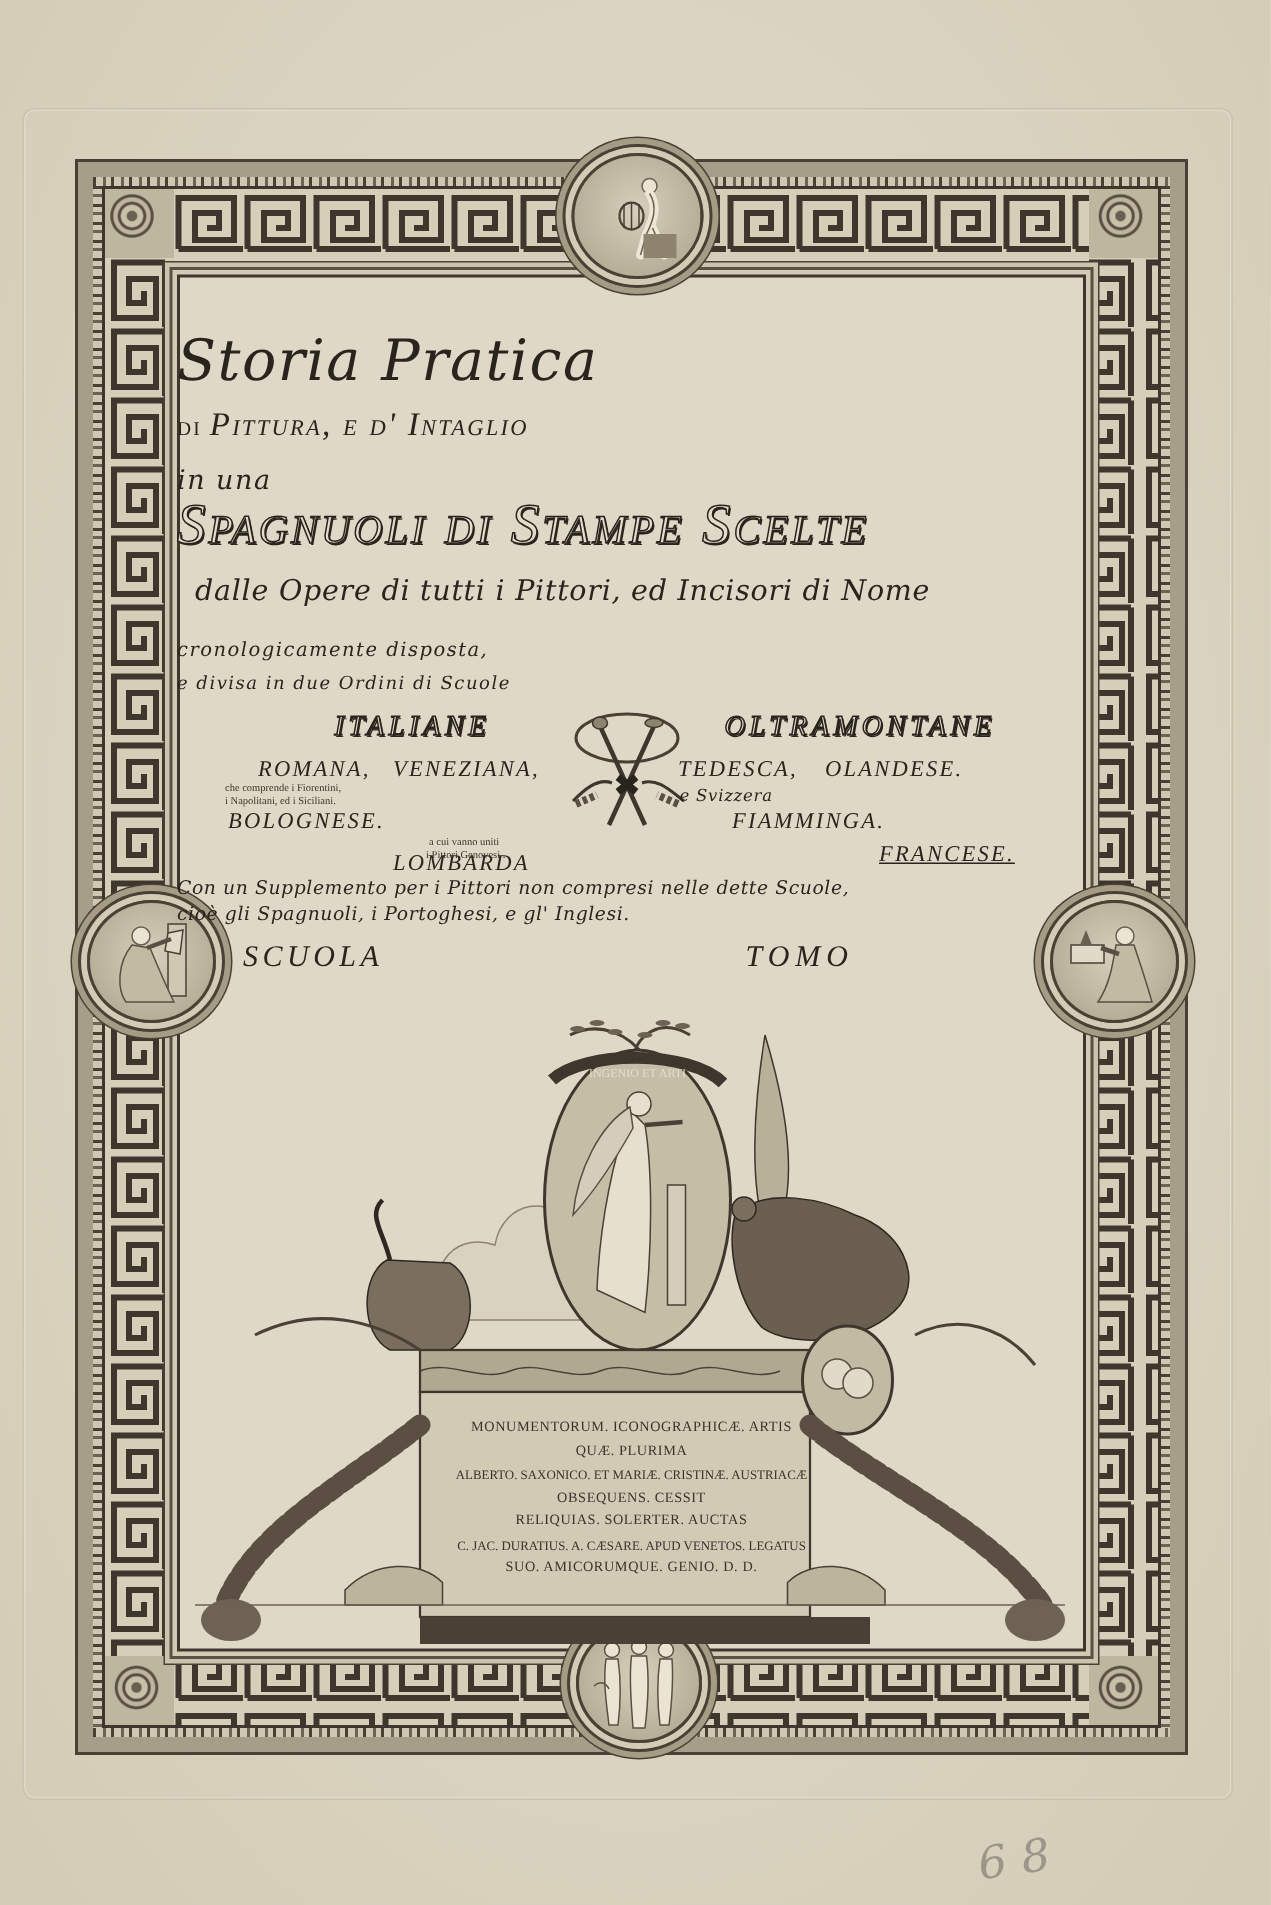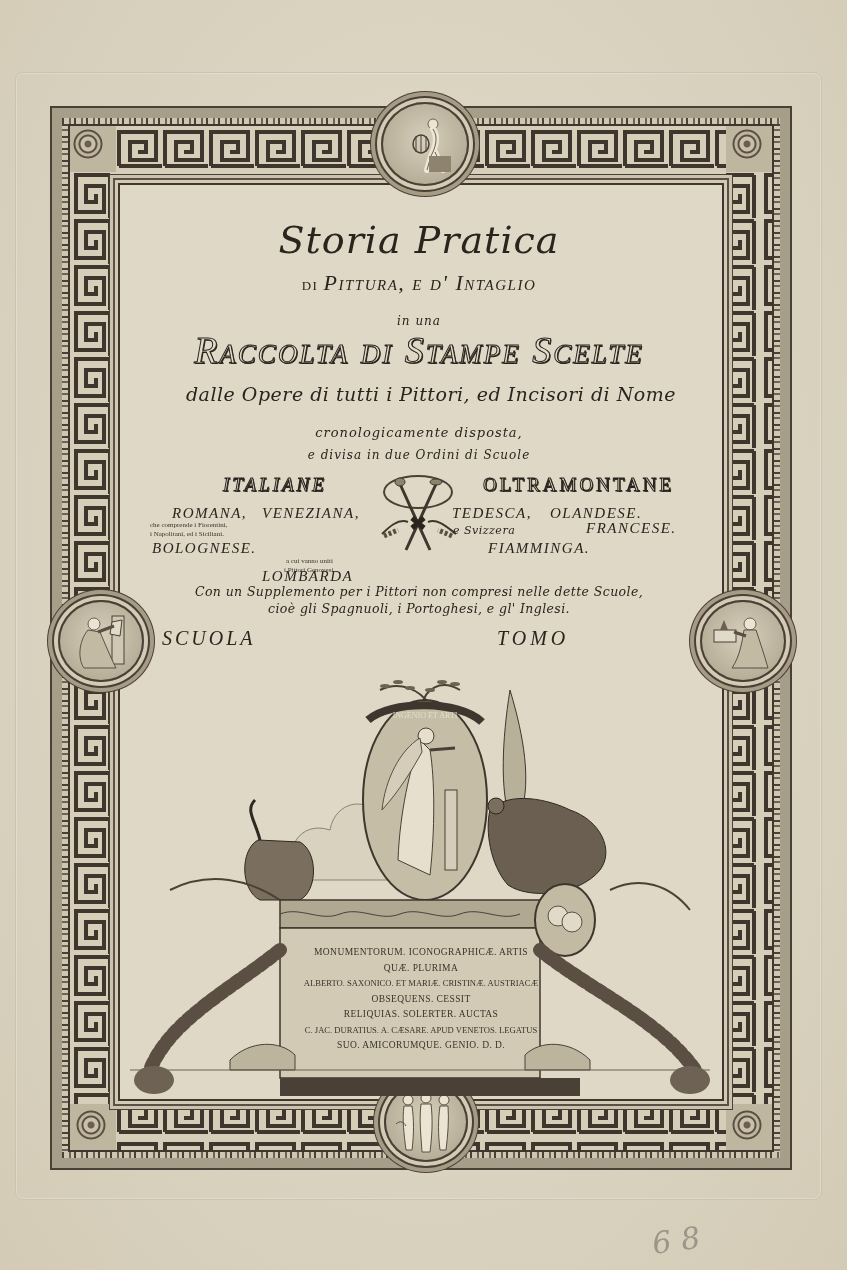--- a/index.html
+++ b/index.html
@@ -54,21 +54,21 @@
   .medallion {
     position:absolute; border-radius:50%;
     background: radial-gradient(circle at 50% 45%, #d6cfbb 0%, #b8af99 70%, #9a907a 100%);
     border:2px solid #4a4036;
     box-shadow: 0 0 0 4px #d3cbb6, 0 0 0 6px #4a4036, 0 0 0 10px #a69c86, 0 0 0 11px #4a4036;
     overflow:hidden;
   }
   .medallion svg { width:100%; height:100%; display:block; }
 
   
-  .title-block { position:absolute; left:118px; width:602px; text-align:center; }
+  .title-block { position:absolute; left:118px; width:602px; text-align:left; }
   .t-script {
     font-family:"DejaVu Serif", serif; font-style:italic;
     color:#2a241e; letter-spacing:1px;
   }
   .t-caps { font-family:"Liberation Serif", serif; color:#2a241e; }
   .sc { font-variant:small-caps; }
   .outline {
     color:#e3dccb;
     -webkit-text-stroke:1px #2a241e;
     text-shadow: 1px 1px 0 #2a241e;
@@ -182,37 +182,37 @@
 </div>
 
 <div class="title-block" style="top:218px;">
   <span class="t-script" style="font-size:38px;">Storia Pratica</span>
 </div>
 <div class="title-block" style="top:270px;">
   <span class="t-caps sc" style="font-size:18px;letter-spacing:1.5px;margin-top:16px;">di</span>
   <span class="t-caps sc" style="font-size:22px;letter-spacing:1.5px;font-style:italic;">Pittura, e d' Intaglio</span>
 </div>
 <div class="title-block" style="top:310px;">
-  <span class="t-script" style="font-size:12px;">in una</span>
+  <span class="t-script" style="font-size:18px;">in una</span>
 </div>
 <div class="title-block" style="top:328px;">
-  <span class="t-caps sc outline" style="font-size:38px;font-style:italic;letter-spacing:2px;">Raccolta di Stampe Scelte</span>
+  <span class="t-caps sc outline" style="font-size:38px;font-style:italic;letter-spacing:2px;">Spagnuoli di Stampe Scelte</span>
 </div>
 <div class="title-block" style="top:383px;margin-left:12px;">
   <span class="t-script" style="font-size:19px;letter-spacing:0.5px;">dalle Opere di tutti i Pittori, ed Incisori di Nome</span>
 </div>
 <div class="title-block" style="top:422px;">
   <span class="t-script" style="font-size:13px;">cronologicamente disposta,</span>
 </div>
 <div class="title-block" style="top:444px;">
   <span class="t-script" style="font-size:12px;">e divisa in due Ordini di Scuole</span>
 </div>
 
 <div class="abs t-caps outline" style="left:223px;top:474px;font-size:19px;font-style:italic;letter-spacing:3px;">ITALIANE</div>
-<div class="abs t-caps outline" style="left:483px;top:474px;font-size:19px;letter-spacing:3px;">OLTRAMONTANE</div>
+<div class="abs t-caps outline" style="left:483px;top:474px;font-size:19px;font-style:italic;letter-spacing:3px;">OLTRAMONTANE</div>
 
 <svg class="abs" style="left:378px;top:470px;width:80px;height:100px;" viewBox="0 0 80 100">
   <ellipse cx="40" cy="22" rx="34" ry="16" fill="none" stroke="#4a4036" stroke-width="2"></ellipse>
   <path d="M22 14 L52 80 M58 14 L28 80" stroke="#3f362d" stroke-width="3"></path>
   <ellipse cx="22" cy="12" rx="5" ry="4" fill="#8d836e" stroke="#3f362d"></ellipse>
   <ellipse cx="58" cy="12" rx="6" ry="3" fill="#8d836e" stroke="#3f362d"></ellipse>
   <path d="M30 52 C20 48 10 58 4 64 M50 52 C60 48 70 58 78 64" stroke="#3f362d" stroke-width="2" fill="none"></path>
   <path d="M34 48 L46 58 M46 48 L34 58" stroke="#2a241e" stroke-width="5"></path>
   <path d="M6 66 L20 60 M74 66 L60 60" stroke="#5a4f42" stroke-width="5" stroke-dasharray="3 2"></path>
 </svg>
@@ -223,21 +223,21 @@
 <div class="abs school" style="left:262px;top:505px;">VENEZIANA,</div>
 <div class="abs school" style="left:152px;top:540px;">BOLOGNESE.</div>
 <div class="abs school" style="left:262px;top:568px;text-align:center;">LOMBARDA</div>
 <div class="abs tiny" style="left:286px;top:557px;">a cui vanno uniti</div>
 <div class="abs tiny" style="left:284px;top:566px;">i Pittori Genovesi .</div>
 
 <div class="abs school" style="left:452px;top:505px;">TEDESCA,</div>
 <div class="abs t-script" style="left:453px;top:524px;font-size:11px;letter-spacing:0.5px;">e Svizzera</div>
 <div class="abs school" style="left:550px;top:505px;">OLANDESE.</div>
 <div class="abs school" style="left:452px;top:540px;margin-left:36px;">FIAMMINGA.</div>
-<div class="abs school" style="left:586px;top:520px;">FRANCESE.</div>
+<div class="abs school" style="left:586px;top:562px;text-decoration:underline;">FRANCESE.</div>
 
 <div class="title-block" style="top:581px;">
   <span class="t-script" style="font-size:12.5px;letter-spacing:0.4px;">Con un Supplemento per i Pittori non compresi nelle dette Scuole,</span>
 </div>
 <div class="title-block" style="top:598px;">
   <span class="t-script" style="font-size:12.5px;letter-spacing:0.4px;">cioè gli Spagnuoli, i Portoghesi, e gl' Inglesi.</span>
 </div>
 
 <div class="abs t-caps" style="left:162px;top:627px;font-size:20px;font-style:italic;letter-spacing:3px;">SCUOLA</div>
 <div class="abs t-caps" style="left:497px;top:627px;font-size:20px;font-style:italic;letter-spacing:4px;">TOMO</div>

